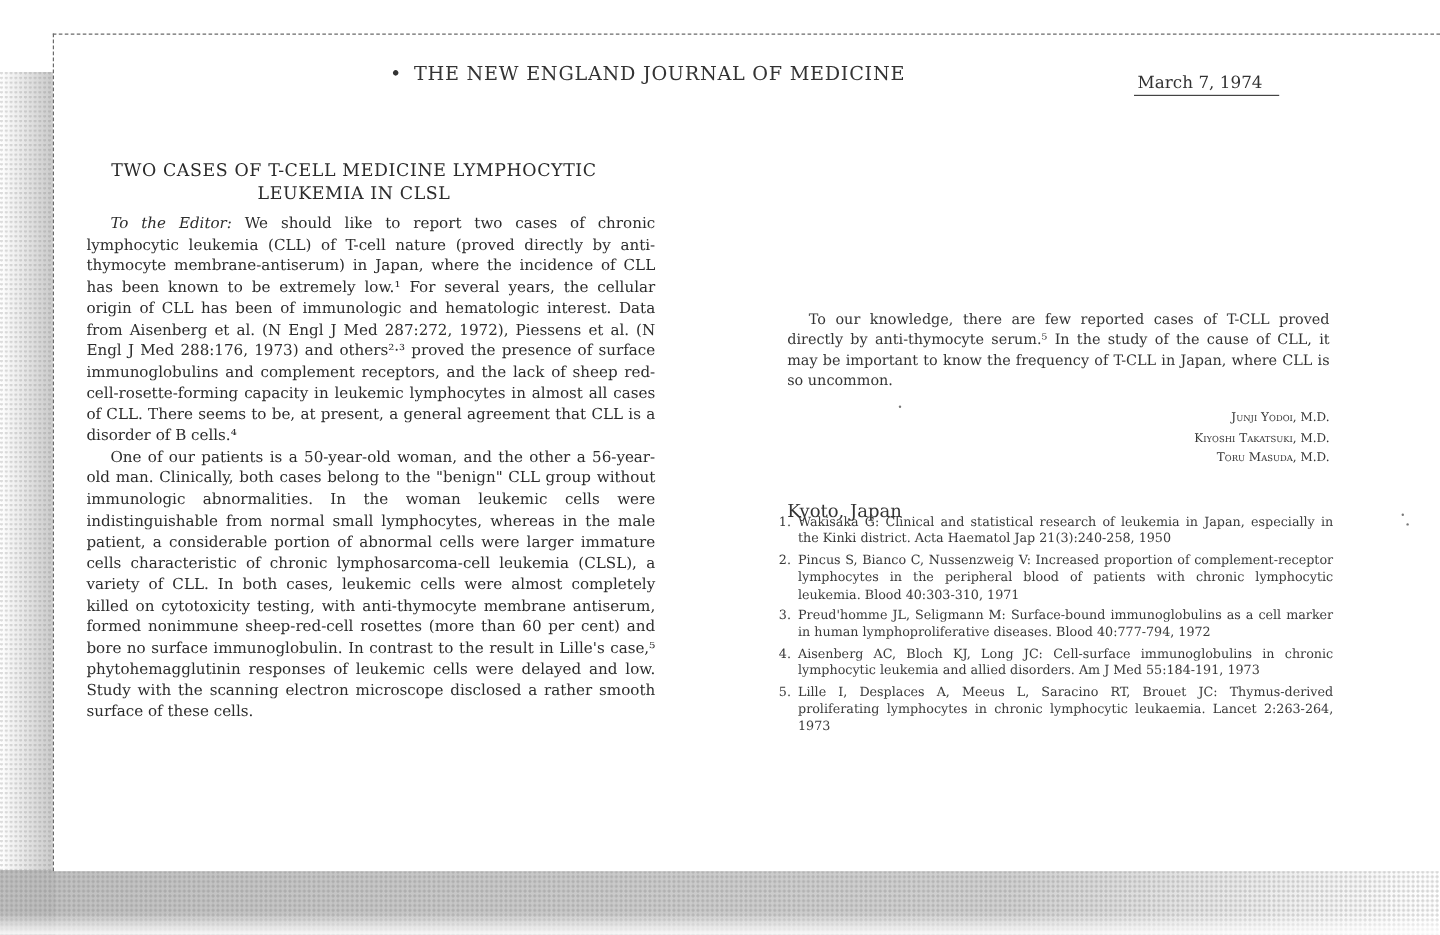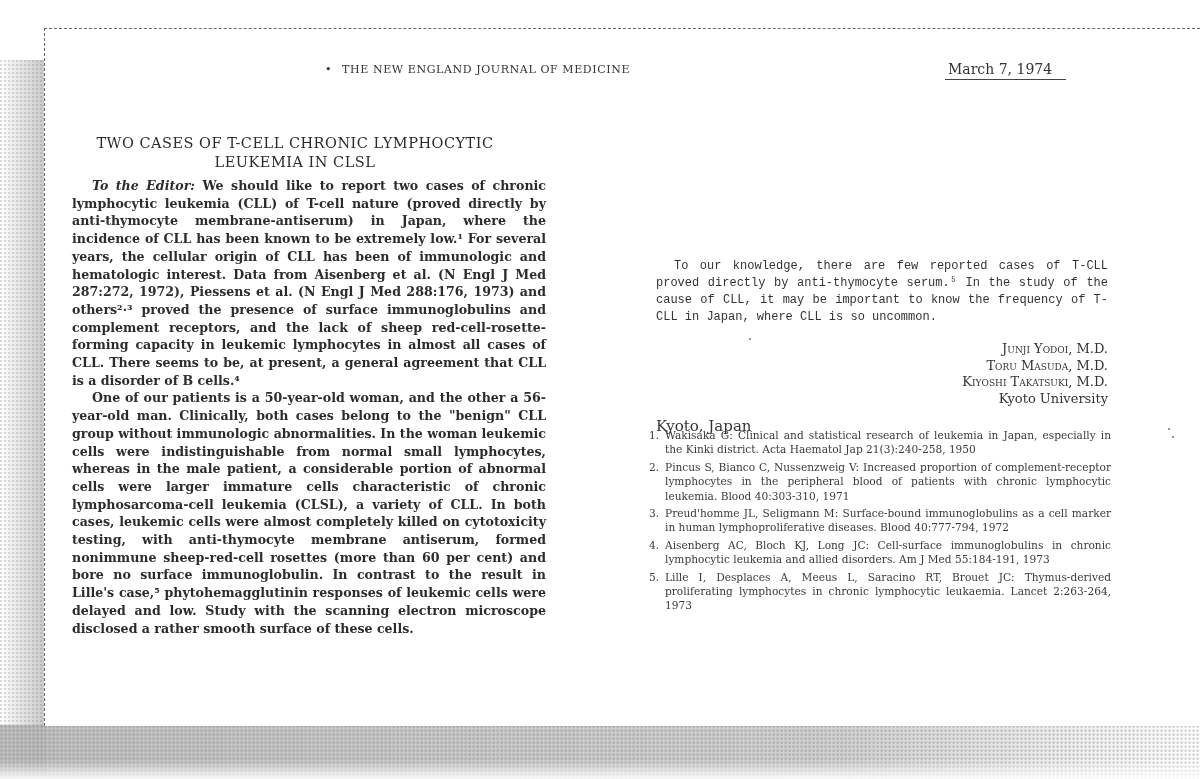--- a/index.html
+++ b/index.html
@@ -25,49 +25,49 @@
     content: ""; position: absolute; left: 0; right: 0; bottom: 0; height: 18px;
     background: linear-gradient(to bottom, rgba(255,255,255,0), rgba(255,255,255,0.9));
   }
   .page {
     position: absolute; left: 44px; top: 28px; width: 1170px; height: 697px;
     background: #ffffff;
     border-top: 1.5px dashed #6a6a6a;
     border-left: 1.5px dashed #6a6a6a;
   }
   .running-head {
-    position: absolute; left: 325px; top: 63px;
-    font-size: 11px; letter-spacing: 0.6px; color: #333;
+    position: absolute; left: 325px; top: 52px;
+    font-size: 16px; letter-spacing: 0.6px; color: #333;
   }
   .running-head .bullet { margin-right: 10px; }
   .date {
     position: absolute; left: 945px; top: 61px;
     font-size: 14px; color: #333;
     border-bottom: 1.5px solid #444; padding: 0 14px 2px 3px;
   }
   .title {
     position: absolute; left: 60px; top: 134px; width: 470px;
     text-align: center; font-size: 14.5px; line-height: 19px;
     letter-spacing: 0.5px; color: #2b2b2b;
   }
   .col-left {
     position: absolute; left: 72px; top: 177px; width: 474px;
     font-size: 12.6px; line-height: 17.7px; text-align: justify;
     color: #2c2c2c;
   }
-  .col-left p { margin: 0; text-indent: 20px; font-weight: bold; }
+  .col-left p { margin: 0; text-indent: 20px; }
   .salutation { font-style: italic; }
   .col-right {
     position: absolute; left: 656px; top: 258px; width: 452px;
-    font-size: 12px; line-height: 17px; text-align: justify; color: #333; font-family: Liberation Mono, monospace;
+    font-size: 12px; line-height: 17px; text-align: justify; color: #333;
   }
   .col-right p { margin: 0; text-indent: 18px; }
   .signatures {
     position: absolute; left: 790px; top: 341px; width: 318px;
-    text-align: right; font-size: 13px; line-height: 16.5px;
+    text-align: right; font-size: 10px; line-height: 16.5px;
     font-variant: small-caps; color: #333;
   }
   .signatures .affil { font-variant: normal; }
   .location {
     position: absolute; left: 656px; top: 398px;
     font-size: 15px; color: #333; margin-top: 19px;
   }
   .references {
     position: absolute; left: 649px; top: 428px; width: 462px;
     font-size: 10.6px; line-height: 14.4px; color: #3a3a3a;
@@ -86,38 +86,37 @@
 
 <div class="page"></div>
 
 <div class="running-head">
   <span class="bullet">•</span><span>THE NEW ENGLAND JOURNAL OF MEDICINE</span>
 </div>
 
 <div class="date">March 7, 1974</div>
 
 <div class="title">
-  <div>TWO CASES OF T-CELL CHRONIC LYMPHOCYTIC</div>
+  <div>TWO CASES OF T-CELL MEDICINE LYMPHOCYTIC</div>
   <div>LEUKEMIA IN CLSL</div>
 </div>
 
 <div class="col-left">
   <p><span class="salutation">To the Editor:</span><span> We should like to report two cases of chronic lymphocytic leukemia (CLL) of T-cell nature (proved directly by anti-thymocyte membrane-antiserum) in Japan, where the incidence of CLL has been known to be extremely low.¹ For several years, the cellular origin of CLL has been of immunologic and hematologic interest. Data from Aisenberg et al. (N Engl J Med 287:272, 1972), Piessens et al. (N Engl J Med 288:176, 1973) and others²·³ proved the presence of surface immunoglobulins and complement receptors, and the lack of sheep red-cell-rosette-forming capacity in leukemic lymphocytes in almost all cases of CLL. There seems to be, at present, a general agreement that CLL is a disorder of B cells.⁴</span></p>
   <p>One of our patients is a 50-year-old woman, and the other a 56-year-old man. Clinically, both cases belong to the "benign" CLL group without immunologic abnormalities. In the woman leukemic cells were indistinguishable from normal small lymphocytes, whereas in the male patient, a considerable portion of abnormal cells were larger immature cells characteristic of chronic lymphosarcoma-cell leukemia (CLSL), a variety of CLL. In both cases, leukemic cells were almost completely killed on cytotoxicity testing, with anti-thymocyte membrane antiserum, formed nonimmune sheep-red-cell rosettes (more than 60 per cent) and bore no surface immunoglobulin. In contrast to the result in Lille's case,⁵ phytohemagglutinin responses of leukemic cells were delayed and low. Study with the scanning electron microscope disclosed a rather smooth surface of these cells.</p>
 </div>
 
 <div class="col-right">
   <p>To our knowledge, there are few reported cases of T-CLL proved directly by anti-thymocyte serum.⁵ In the study of the cause of CLL, it may be important to know the frequency of T-CLL in Japan, where CLL is so uncommon.</p>
 </div>
 
 <div class="signatures">
   <div>Junji Yodoi, M.D.</div>
+  <div>Kiyoshi Takatsuki, M.D.</div>
   <div>Toru Masuda, M.D.</div>
-  <div>Kiyoshi Takatsuki, M.D.</div>
-  <div class="affil">Kyoto University</div>
 </div>
 
 <div class="location">Kyoto, Japan</div>
 
 <ol class="references">
   <li>
       <span class="num">1.</span>
       <span class="txt">Wakisaka G: Clinical and statistical research of leukemia in Japan, especially in the Kinki district. Acta Haematol Jap 21(3):240-258, 1950</span>
     </li>
   <li>

